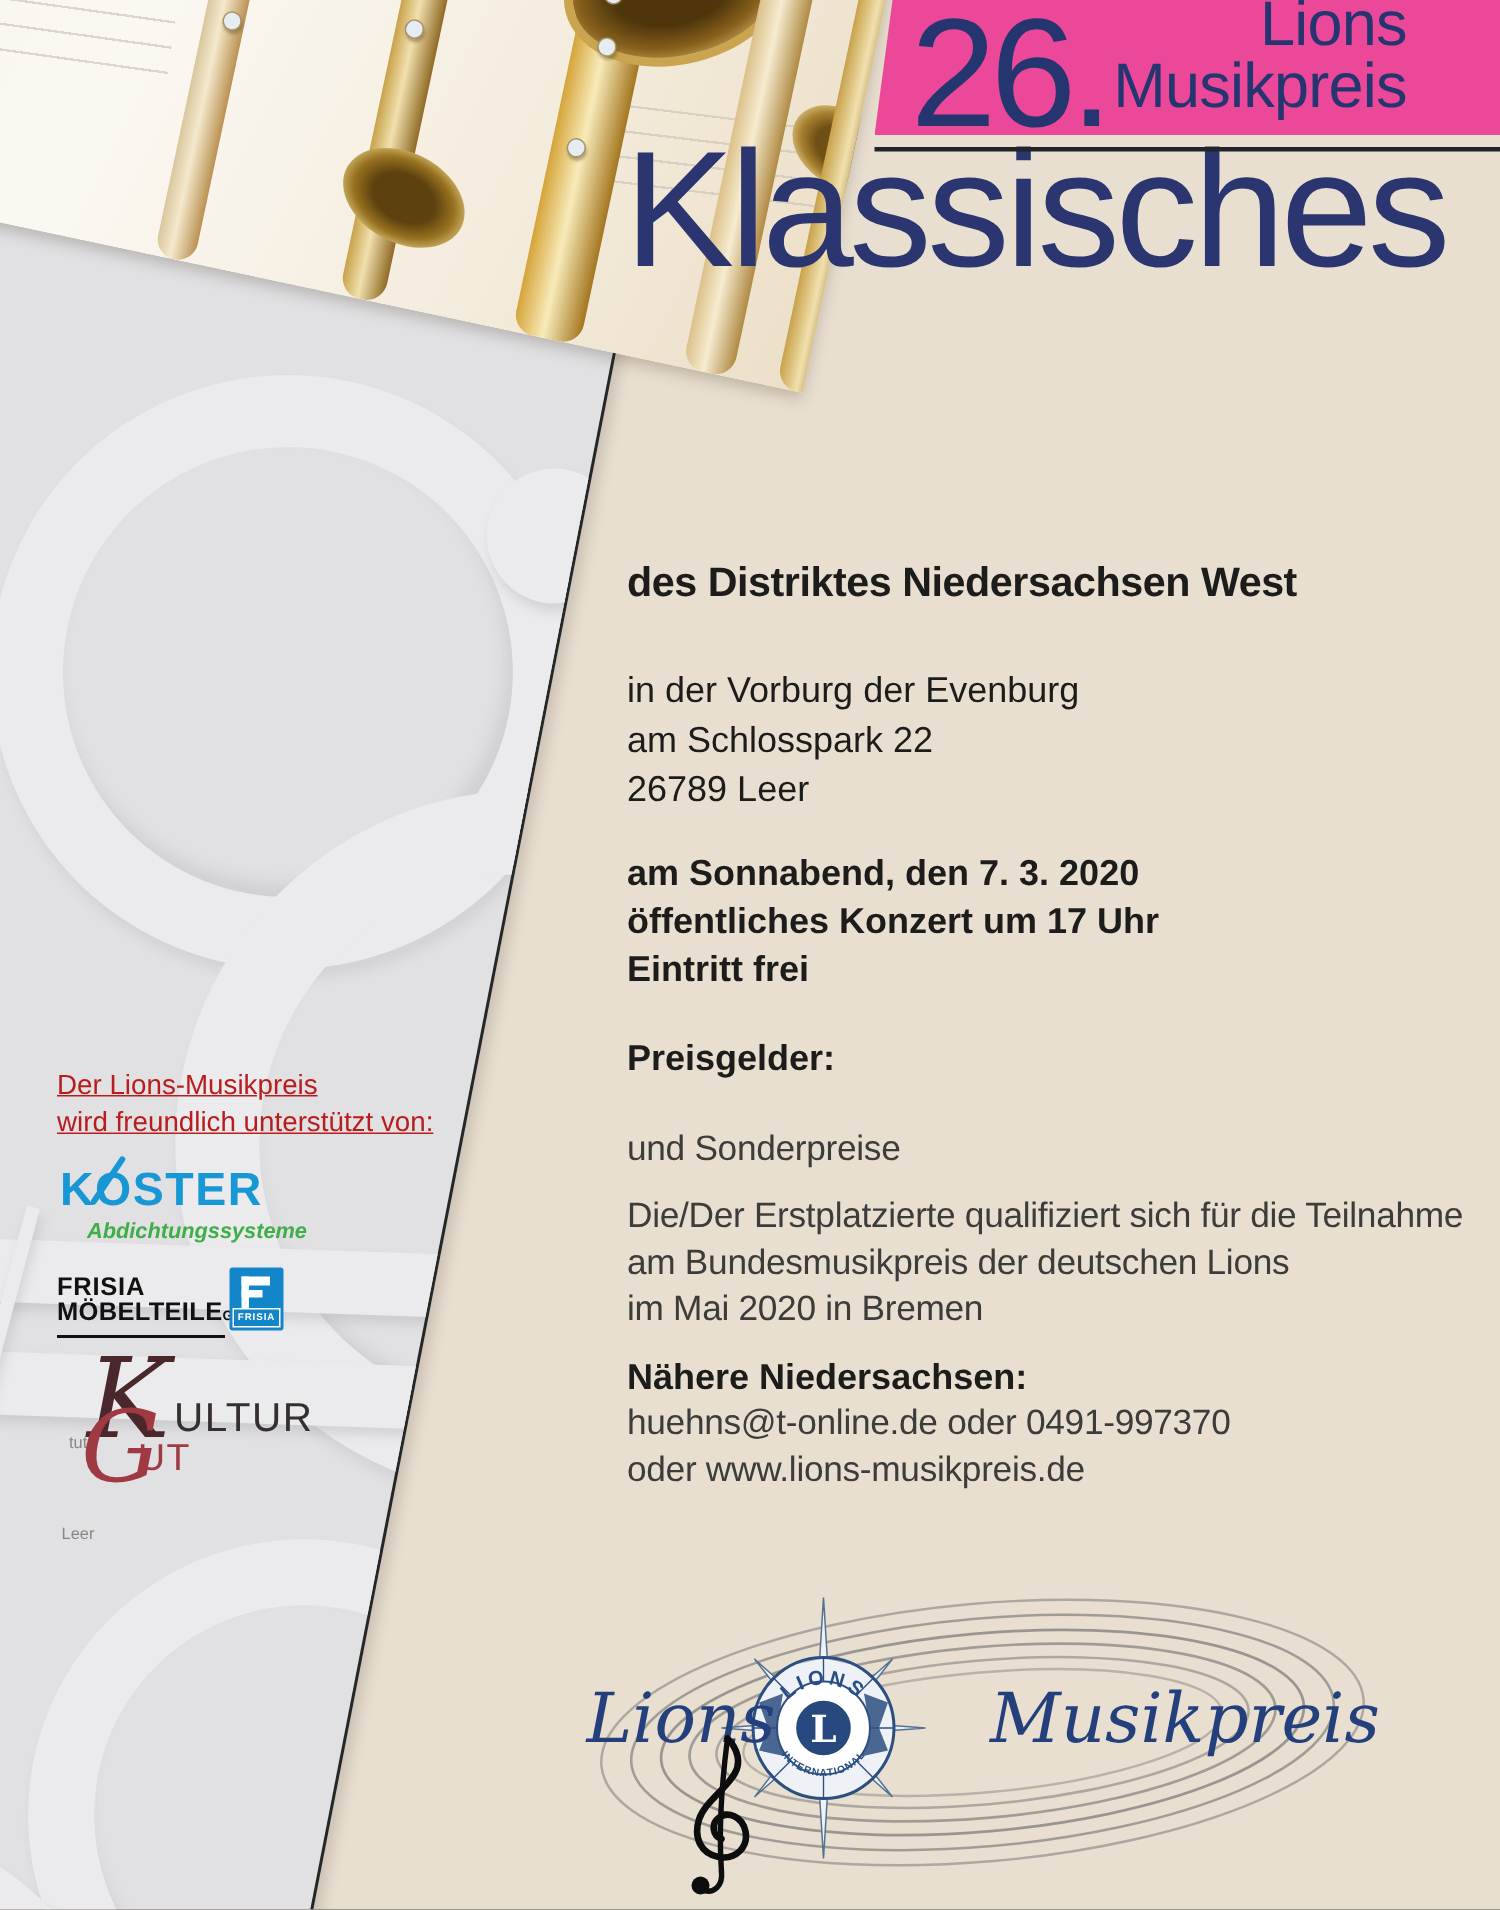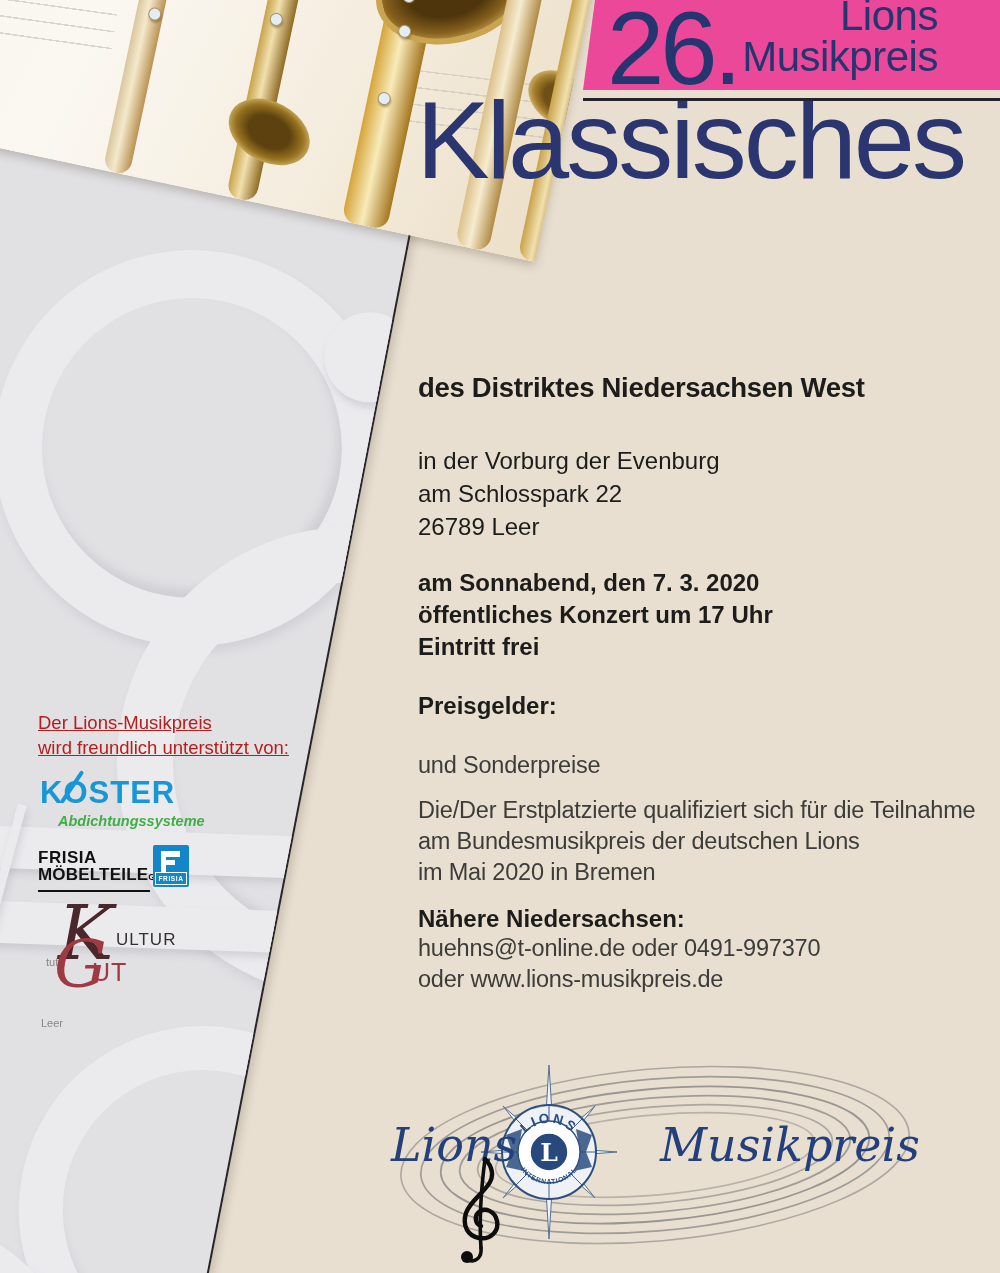--- a/index.html
+++ b/index.html
@@ -80,21 +80,21 @@
   .fr-gmbh{font-size:9px; font-weight:700;}
   .fr-rule{margin-top:4px; width:112px; height:2px; background:#111;}
   .fr-badge{position:absolute; left:115px; top:-4px; width:36px; height:42px; background:#1386c9; border-radius:2px;}
   .fr-badge .b1{position:absolute; left:8px; top:6px; width:19px; height:6px; background:#fff;}
   .fr-badge .b2{position:absolute; left:8px; top:15px; width:14px; height:5px; background:#fff;}
   .fr-badge .b3{position:absolute; left:8px; top:6px; width:5px; height:21px; background:#fff;}
   .fr-badge .lbl{position:absolute; left:2px; right:2px; bottom:2px; height:11px; border:1px solid #fff;
                  color:#fff; font-size:6.5px; font-weight:700; letter-spacing:.6px; text-align:center; line-height:11px;}
   .kultur{left:40px; top:900px; width:160px; height:105px;}
   .ku-k{position:absolute; left:18px; top:-4px; font-family:"DejaVu Serif",serif; font-style:italic; font-size:74px; line-height:74px; color:#4a272b;}
-  .ku-ultur{position:absolute; left:76px; top:30px; font-size:17px; letter-spacing:1px; color:#35302f;}
+  .ku-ultur{position:absolute; left:76px; top:30px; font-size:27px; letter-spacing:1px; color:#35302f;}
   .ku-tut{position:absolute; left:6px; top:56px; font-size:11px; color:#8b8583;}
   .ku-leer{position:absolute; left:1px; top:69px; font-size:11px; color:#8b8583;margin-top:48px;}
   .ku-g{position:absolute; left:14px; top:32px; font-family:"DejaVu Serif",serif; font-style:italic; font-size:66px; line-height:66px; color:#a03a42;}
   .ku-ut{position:absolute; left:52px; top:58px; font-size:25px; letter-spacing:1px; color:#a03a42; font-weight:500;}
   
   .foot-word{position:absolute; font-family:"DejaVu Serif",serif; font-style:italic; font-size:46px; color:#24407c; z-index:4;}
   .fw-l{left:391px; top:1118px;}
   .fw-r{left:660px; top:1118px;}
   .swoosh{position:absolute; left:370px; top:1063px; z-index:2;}
   .emblem{position:absolute; left:454px; top:1057px; z-index:3;}

